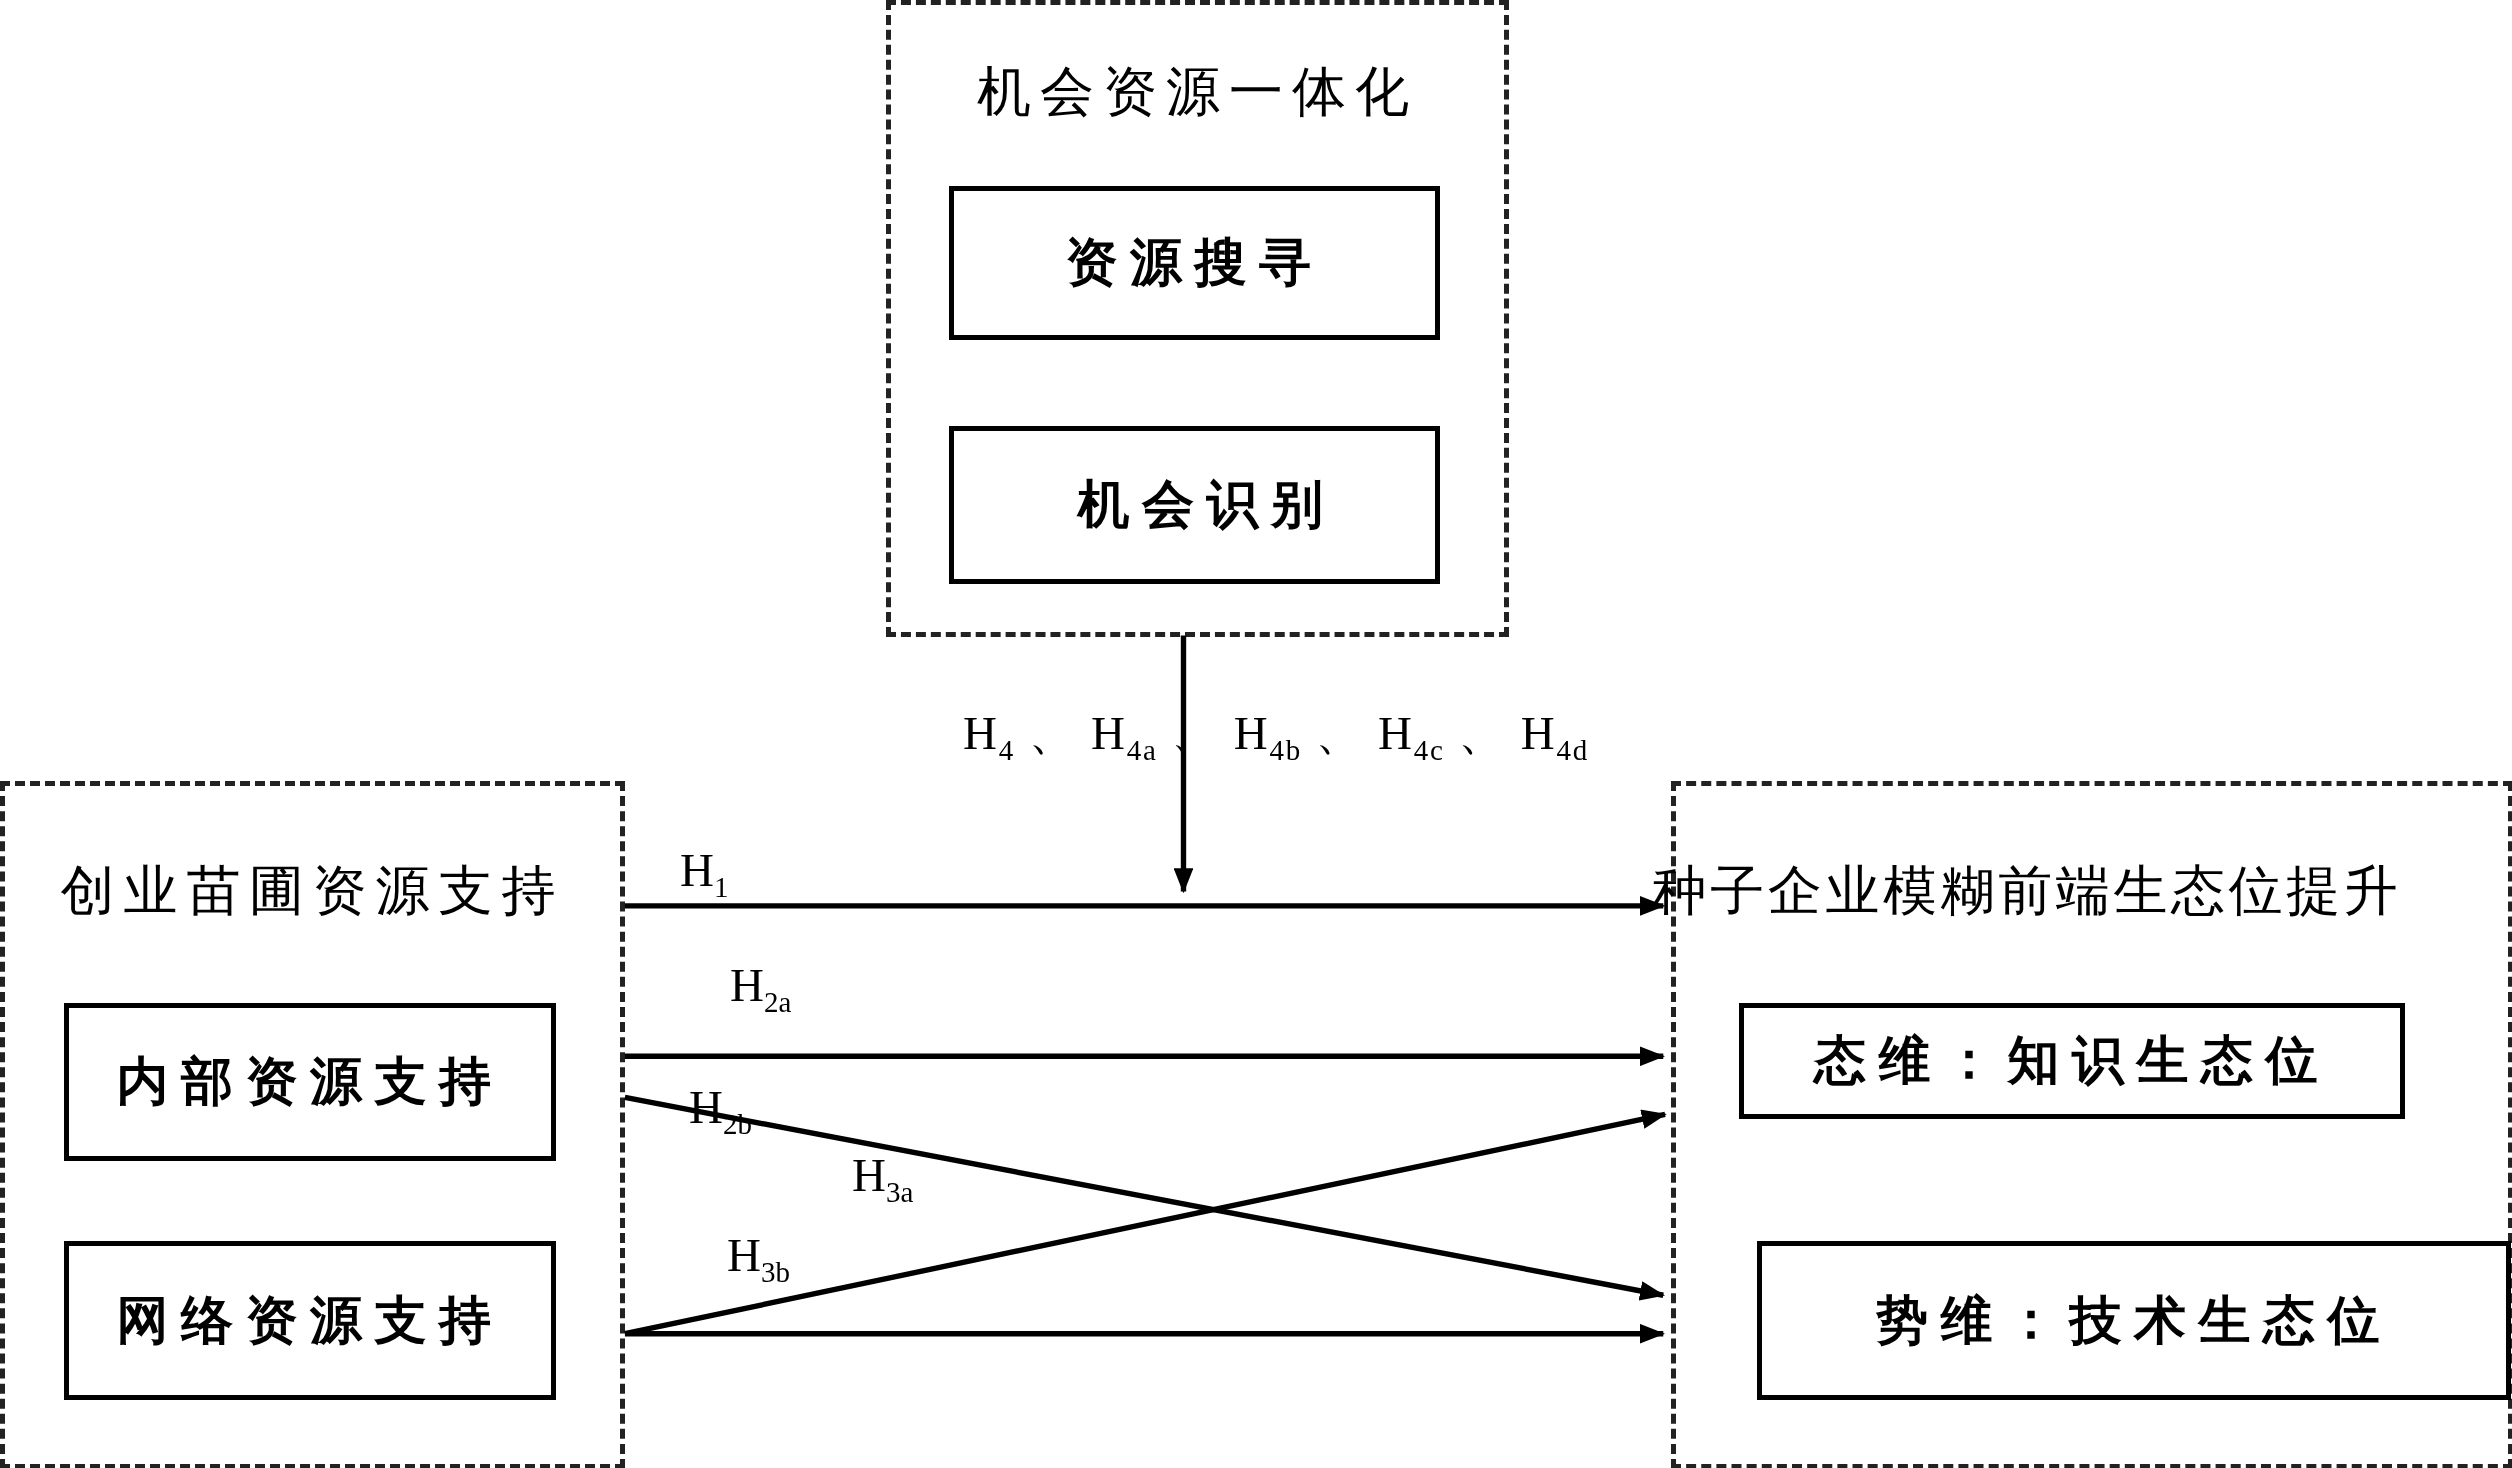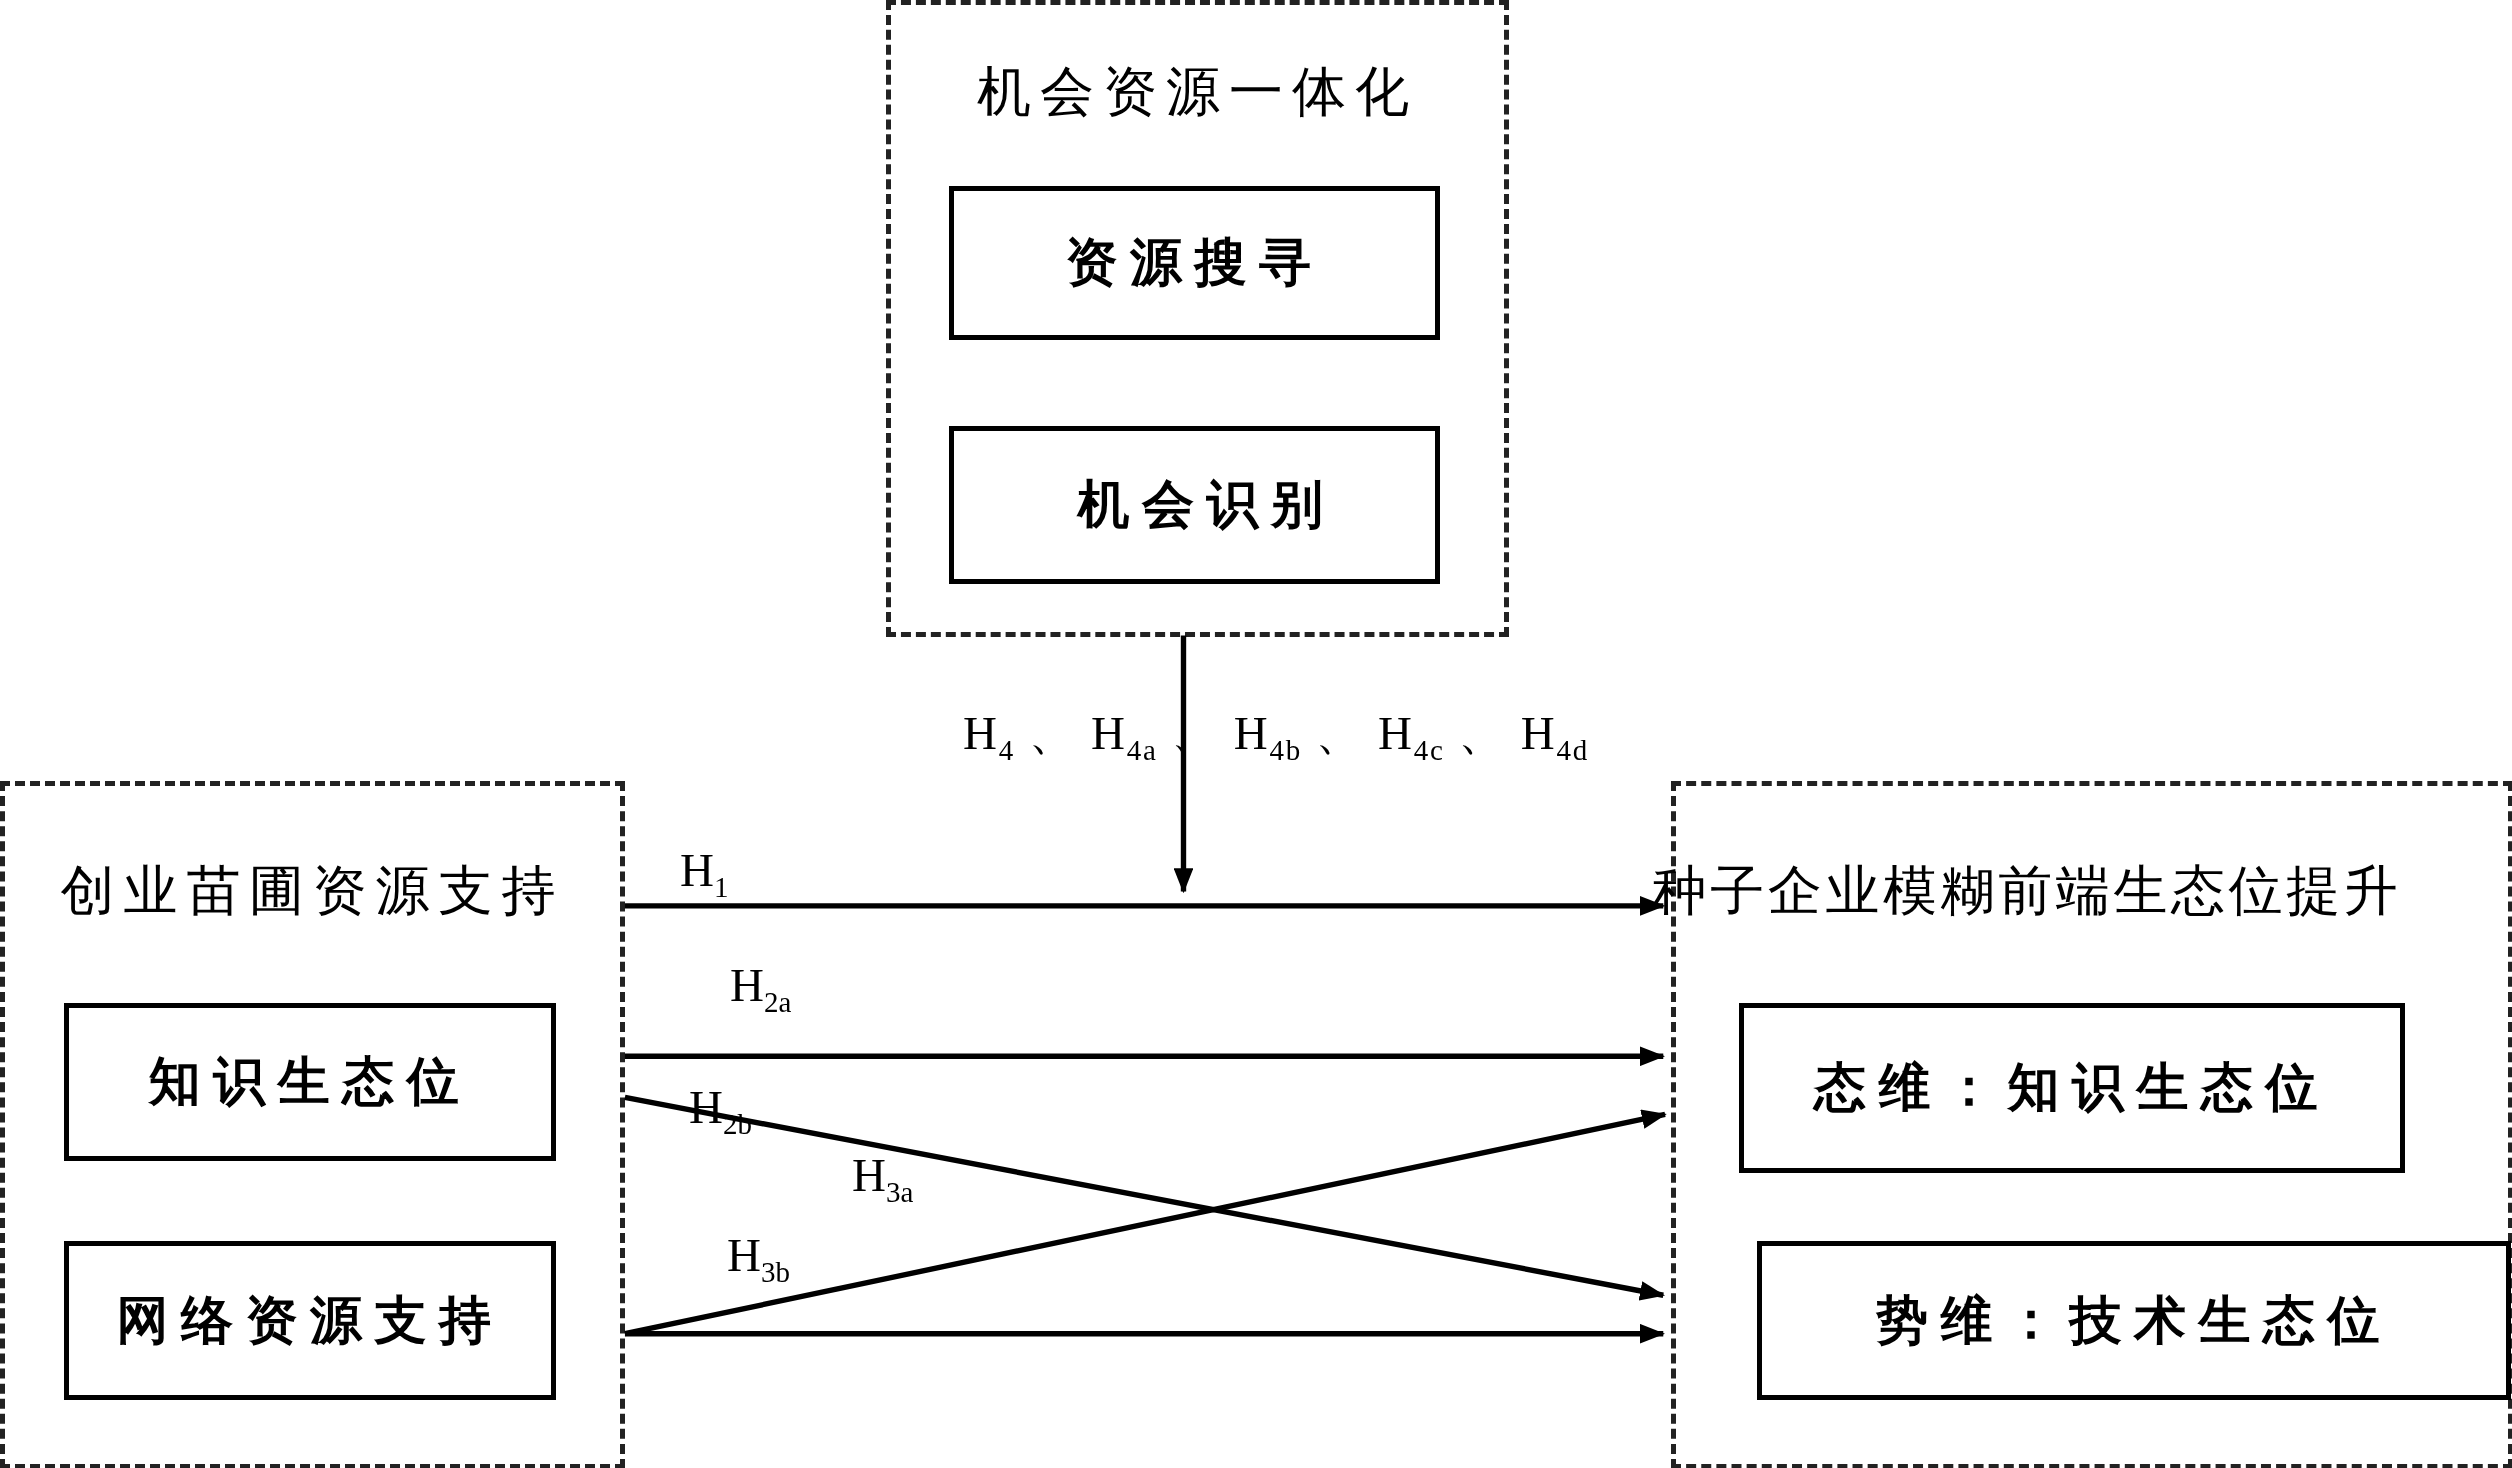--- a/index.html
+++ b/index.html
@@ -25,30 +25,30 @@
   <span class="box-label">资源搜寻</span>
 </div>
 <div class="solid-box" style="left:949px; top:426px; width:491px; height:158px;padding-left:24px;">
   <span class="box-label">机会识别</span>
 </div>
 
 <div class="dash-box" style="left:0px; top:781px; width:625px; height:688px;">
 </div>
 <div class="group-title" style="left:0px; width:625px; top:855px;">创业苗圃资源支持</div>
 <div class="solid-box" style="left:64px; top:1003px; width:492px; height:158px;">
-  <span class="box-label">知识生态位</span>
+  <span class="box-label">内部资源支持</span>
 </div>
 <div class="solid-box" style="left:64px; top:1241px; width:492px; height:159px;">
   <span class="box-label">网络资源支持</span>
 </div>
 
 <div class="dash-box" style="left:1671px; top:781px; width:842px; height:688px;">
 </div>
 <div class="group-title" style="left:1606px; width:842px; top:855px; letter-spacing:3.6px;">种子企业模糊前端生态位提升</div>
-<div class="solid-box" style="left:1739px; top:1003px; width:666px; height:170px;">
+<div class="solid-box" style="left:1739px; top:1003px; width:666px; height:116px;">
   <span class="box-label">态维：知识生态位</span>
 </div>
 <div class="solid-box" style="left:1757px; top:1241px; width:754px; height:159px;">
   <span class="box-label">势维：技术生态位</span>
 </div>
 
 <svg class="arrows" width="2512" height="1468" viewBox="0 0 2806 1640">
   <defs>
     <marker id="ah" markerWidth="10" markerHeight="8" refX="9" refY="4" orient="auto" markerUnits="userSpaceOnUse" viewBox="0 0 10 8" style="overflow:visible">
       <path d="M0,0 L10,4 L0,8 Z" fill="#000"></path>

